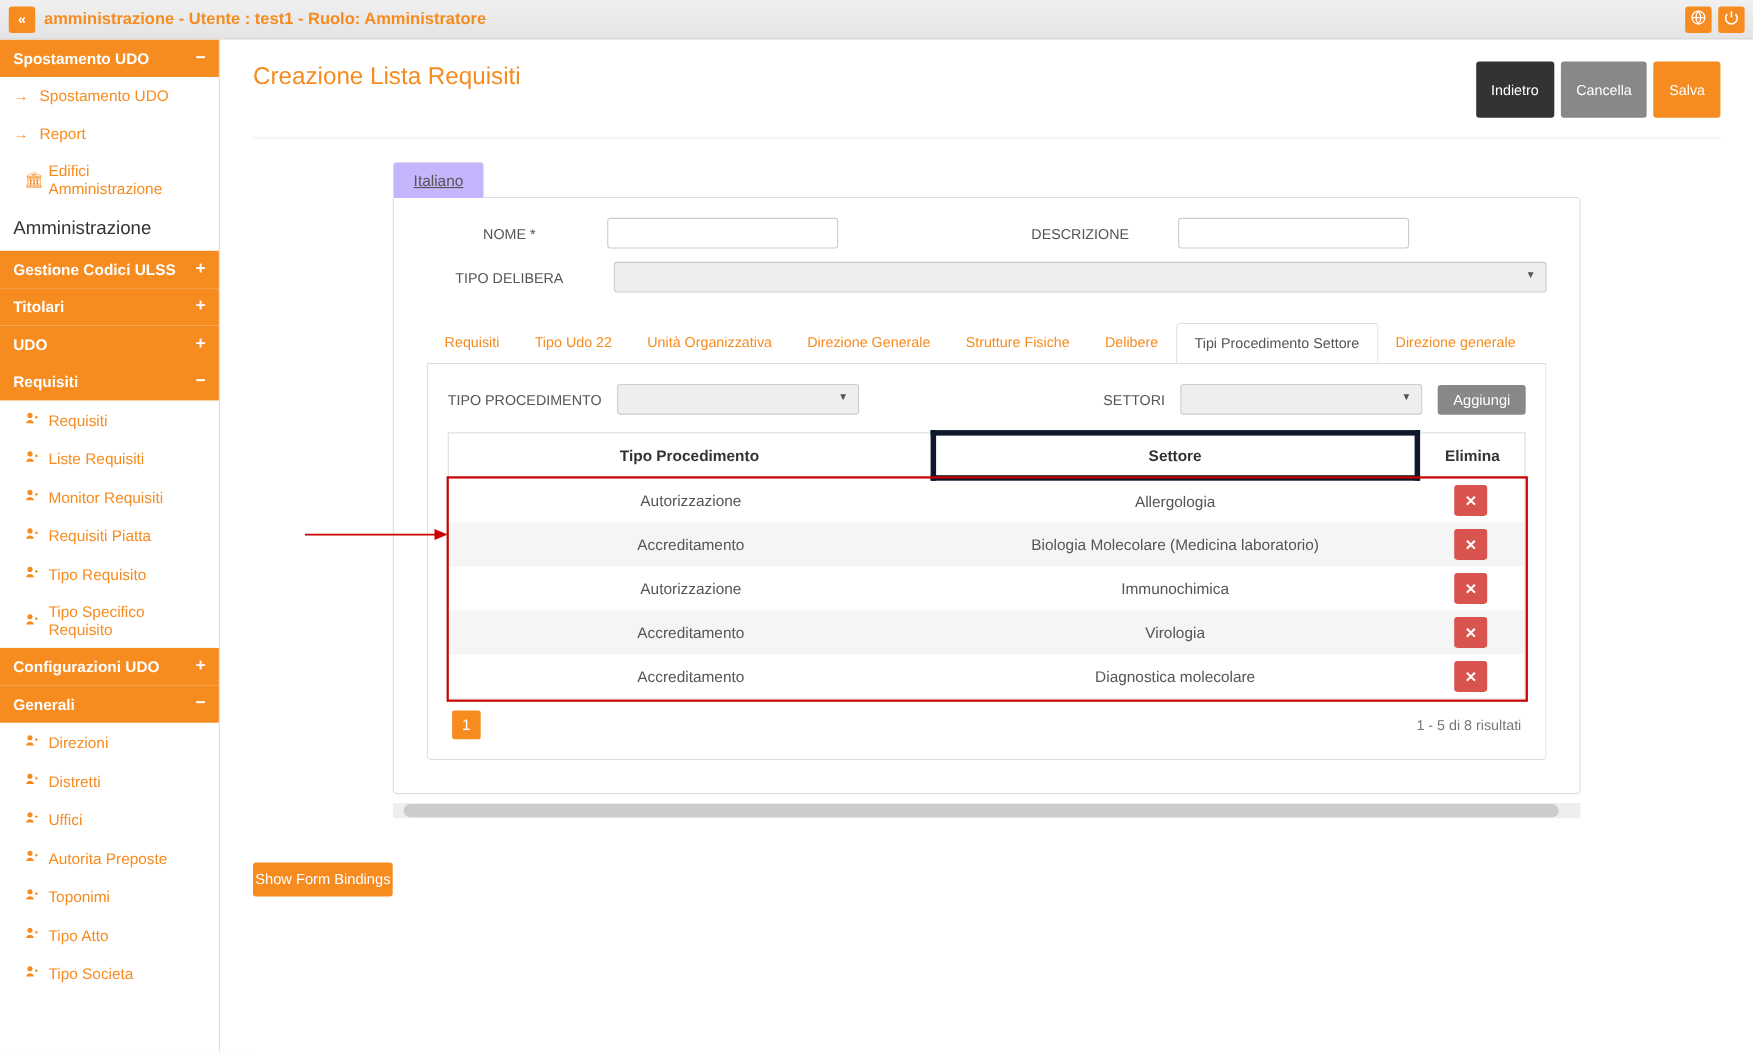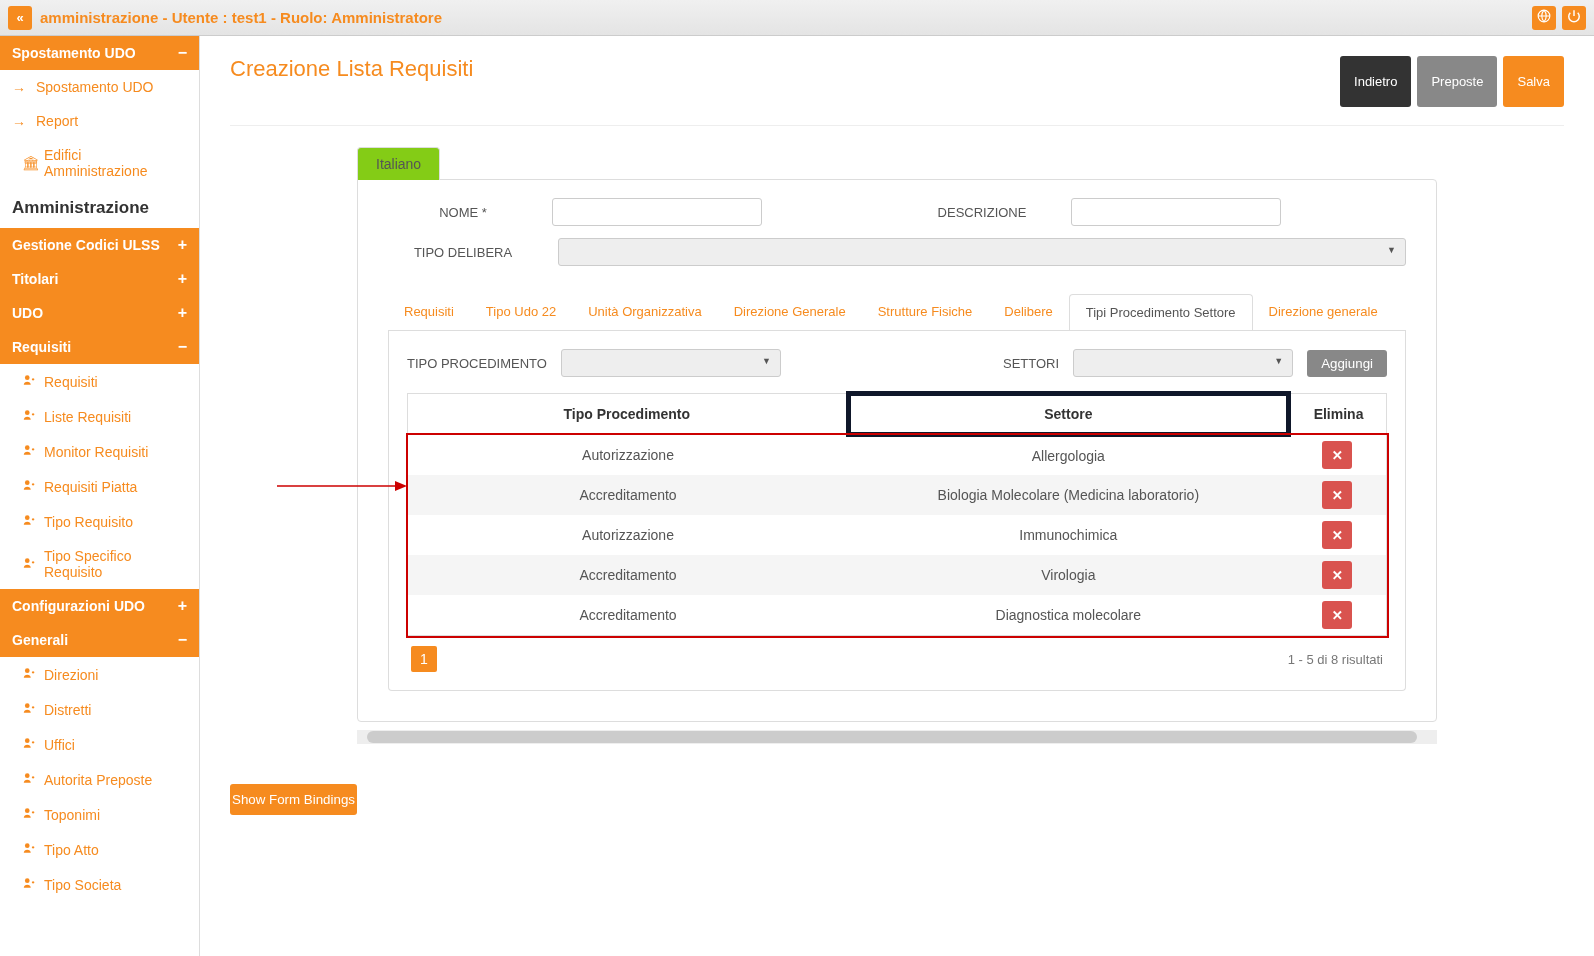--- a/index.html
+++ b/index.html
@@ -13,33 +13,33 @@
     .layout { display: flex; height: calc(100vh - 36px); }
     .sidebar { width: 200px; background: #fff; overflow-y: auto; border-right: 1px solid #ddd; position: relative; }
     .sidebar::-webkit-scrollbar { width: 8px; }
     .sidebar::-webkit-scrollbar-thumb { background: #ccc; border-radius: 4px; }
     
     .side-header { background: #f68b1f; color: #fff; padding: 8px 12px; font-weight: bold; display: flex; justify-content: space-between; align-items: center; cursor: pointer; }
     .side-header .toggle { font-size: 16px; }
     .side-item { padding: 9px 12px 9px 22px; color: #f68b1f; cursor: pointer; display: flex; align-items: center; gap: 8px; }
     .side-item.arrow::before { content: "→"; color: #f68b1f; margin-left: -10px; margin-right: 2px; }
     .side-item .ico { width: 14px; display: inline-block; }
-    .side-section-title { padding: 10px 12px; font-size: 17px; color: #333; font-weight: 700; }
+    .side-section-title { padding: 10px 12px; font-size: 17px; color: #333; font-weight: 400; }
     
     .main { flex: 1; padding: 20px 30px; overflow: auto; background: #fff; }
     .page-header { display: flex; justify-content: space-between; align-items: flex-start; border-bottom: 1px solid #eee; padding-bottom: 18px; margin-bottom: 20px; }
     .page-title { color: #f68b1f; font-size: 22px; font-weight: 500; }
     .btns { display: flex; gap: 6px; }
     .btn { padding: 18px 14px; border-radius: 3px; color: #fff; cursor: pointer; border: none; font-size: 13px; }
     .btn-dark { background: #333; }
     .btn-gray { background: #888; }
     .btn-orange { background: #f68b1f; }
     
     .form-wrap { margin: 0 auto; max-width: 1080px; position: relative; }
-    .form-tab { display: inline-block; background: #84cc16; border: 1px solid #ddd; border-bottom: none; padding: 8px 18px; border-radius: 4px 4px 0 0; position: relative; top: 1px; z-index: 2; color: #555; }
+    .form-tab { display: inline-block; background: #c4b5fd; border: 1px solid #ddd; border-bottom: none; padding: 8px 18px; border-radius: 4px 4px 0 0; position: relative; top: 1px; z-index: 2; color: #555; text-decoration: underline; }
     .form-body { border: 1px solid #ddd; border-radius: 0 4px 4px 4px; padding: 18px 30px 30px; background: #fff; }
     .form-row { display: flex; align-items: center; margin-bottom: 12px; gap: 20px; }
     .form-label { width: 150px; text-align: center; color: #555; font-size: 13px; }
     .form-input { border: 1px solid #ccc; border-radius: 3px; padding: 5px 8px; width: 210px; height: 28px; }
     .form-select { border: 1px solid #ccc; background: #eee; border-radius: 3px; padding: 5px 8px; width: 600px; height: 28px; appearance: none; position: relative; }
     .select-wrap { position: relative; display: inline-block; }
     .select-wrap::after { content: "▼"; position: absolute; right: 10px; top: 7px; font-size: 9px; color: #555; pointer-events: none; }
     
     .tabs { display: flex; border-bottom: 1px solid #ddd; margin-top: 28px; overflow-x: auto; }
     .tab { padding: 10px 16px; color: #f68b1f; cursor: pointer; white-space: nowrap; font-size: 13px; }
@@ -242,21 +242,21 @@
           <span>Tipo Societa</span>
         </div>
       </div>
   </div>
 
   <div class="main">
     <div class="page-header">
       <div class="page-title">Creazione Lista Requisiti</div>
       <div class="btns">
         <button class="btn btn-dark">Indietro</button>
-        <button class="btn btn-gray">Preposte</button>
+        <button class="btn btn-gray">Cancella</button>
         <button class="btn btn-orange">Salva</button>
       </div>
     </div>
 
     <div class="form-wrap">
       <div class="annotate-arrow">
         <svg viewBox="0 0 130 20">
             <line x1="0" y1="10" x2="120" y2="10" stroke="#c00" stroke-width="1.5"></line>
             <polygon points="130,10 118,5 118,15" fill="#c00"></polygon>
           </svg>

